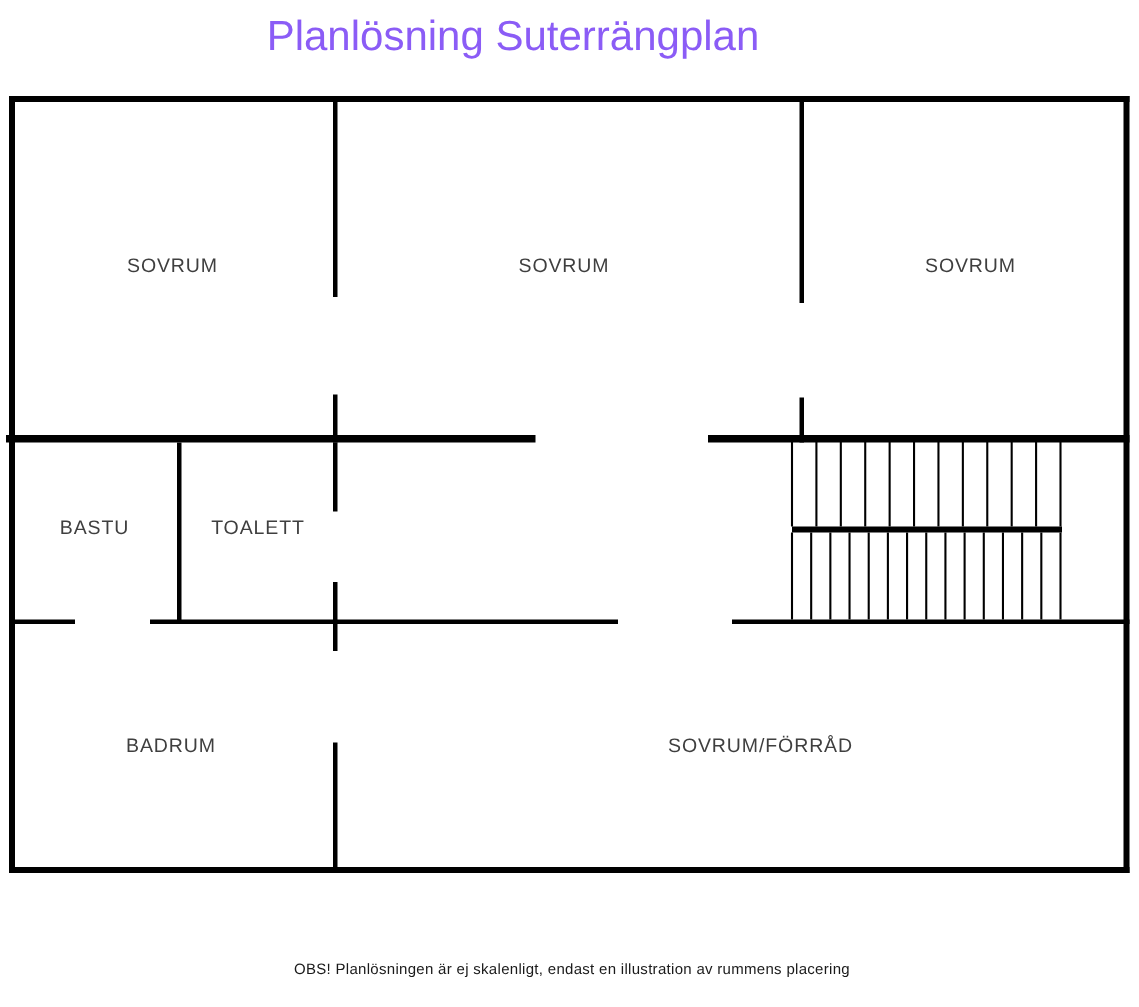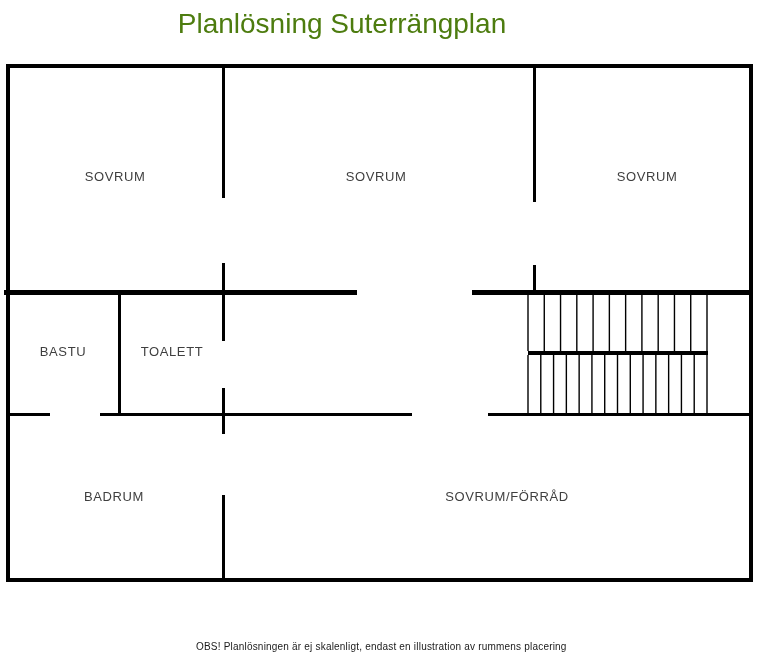--- a/index.html
+++ b/index.html
@@ -2,21 +2,21 @@
 <html><head>
 <meta charset="utf-8">
 <style>
   html,body{margin:0;padding:0;background:#fff;}
   body{
     width:759px;height:671px;position:relative;overflow:hidden;
     font-family:"Liberation Sans",sans-serif;
   }
   .page-title{
     position:absolute;top:8px;left:0;width:684px;
-    text-align:center;font-size:28px;color:#4d7c0f;
+    text-align:center;font-size:28px;color:#8b5cf6;
     letter-spacing:0px;font-weight:400;
   }
   .plan-svg{position:absolute;left:0;top:0;}
   .footnote{
     position:absolute;top:641px;left:196px;
     font-size:10px;color:#1a1a1a;letter-spacing:0.2px;
   }
   svg text{
     font-family:"Liberation Sans",sans-serif;
     font-size:13px;letter-spacing:0.6px;

